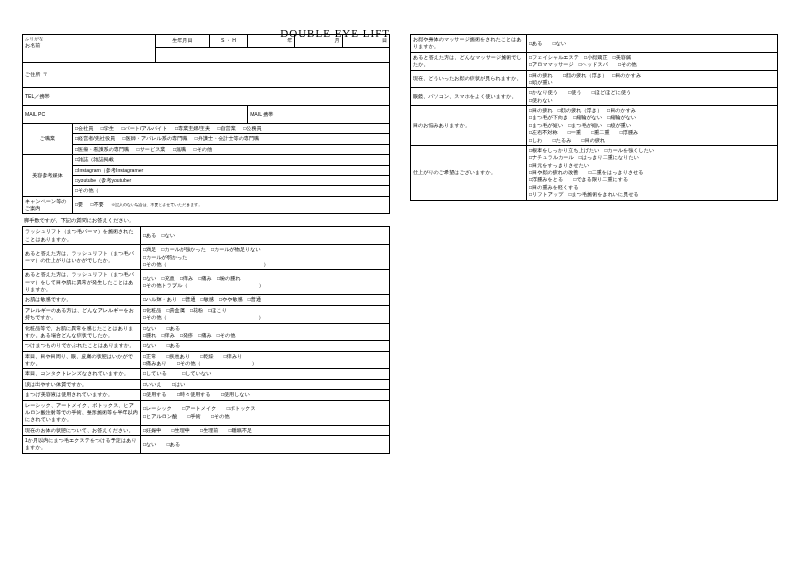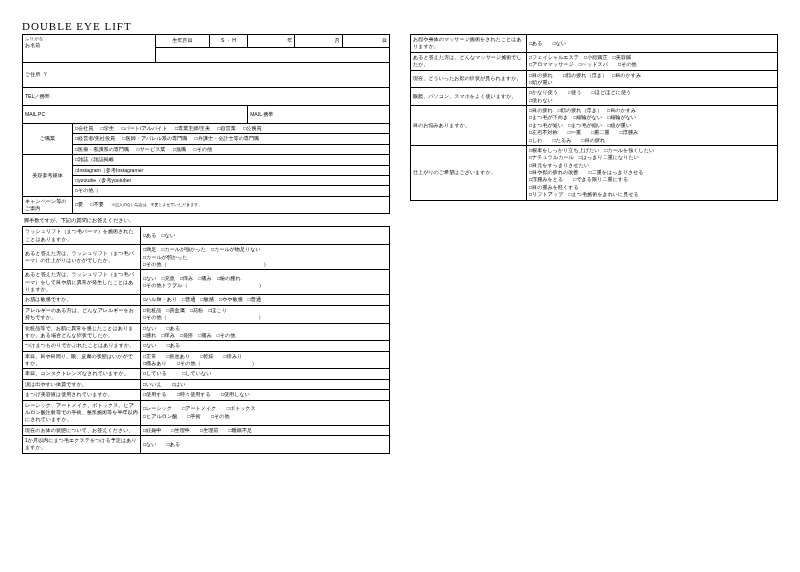--- a/index.html
+++ b/index.html
@@ -23,23 +23,23 @@
   .col {
     position: absolute;
     top: 0;
   }
   .col-left { left: 22px; top: 34px; width: 368px; }
   .col-right { left: 410px; top: 34px; width: 368px; }
 
   .doc-title {
     position: absolute;
     left: 22px;
-    top: 20px;
+    top: 27px;
     width: 368px;
-    text-align: left;
+    text-align: right;
     font-size: 11px;
     letter-spacing: 1px;
     font-family: "Liberation Serif", serif;
   }
 
   table.grid {
     border-collapse: collapse;
     width: 100%;
     table-layout: fixed;
   }

